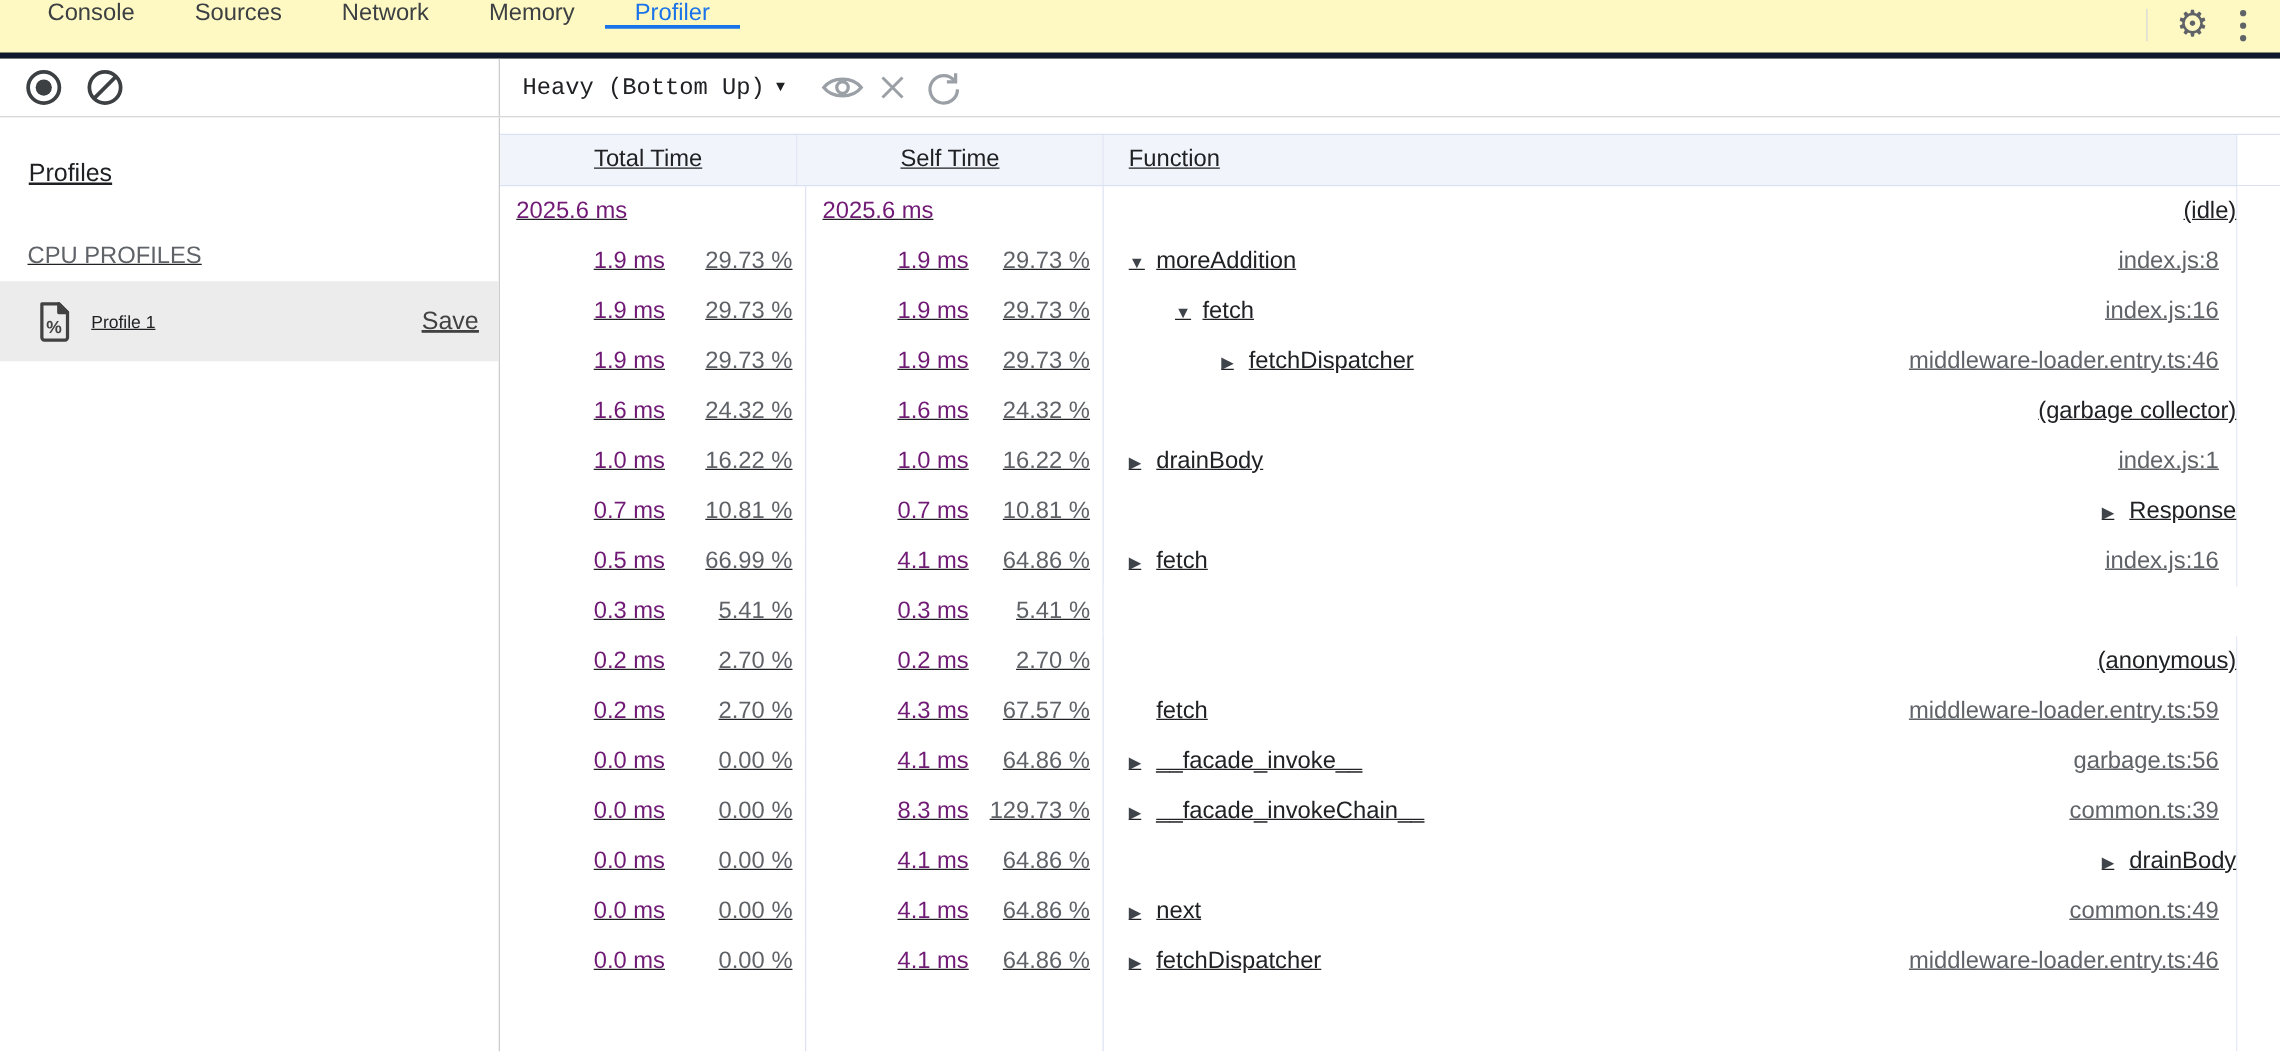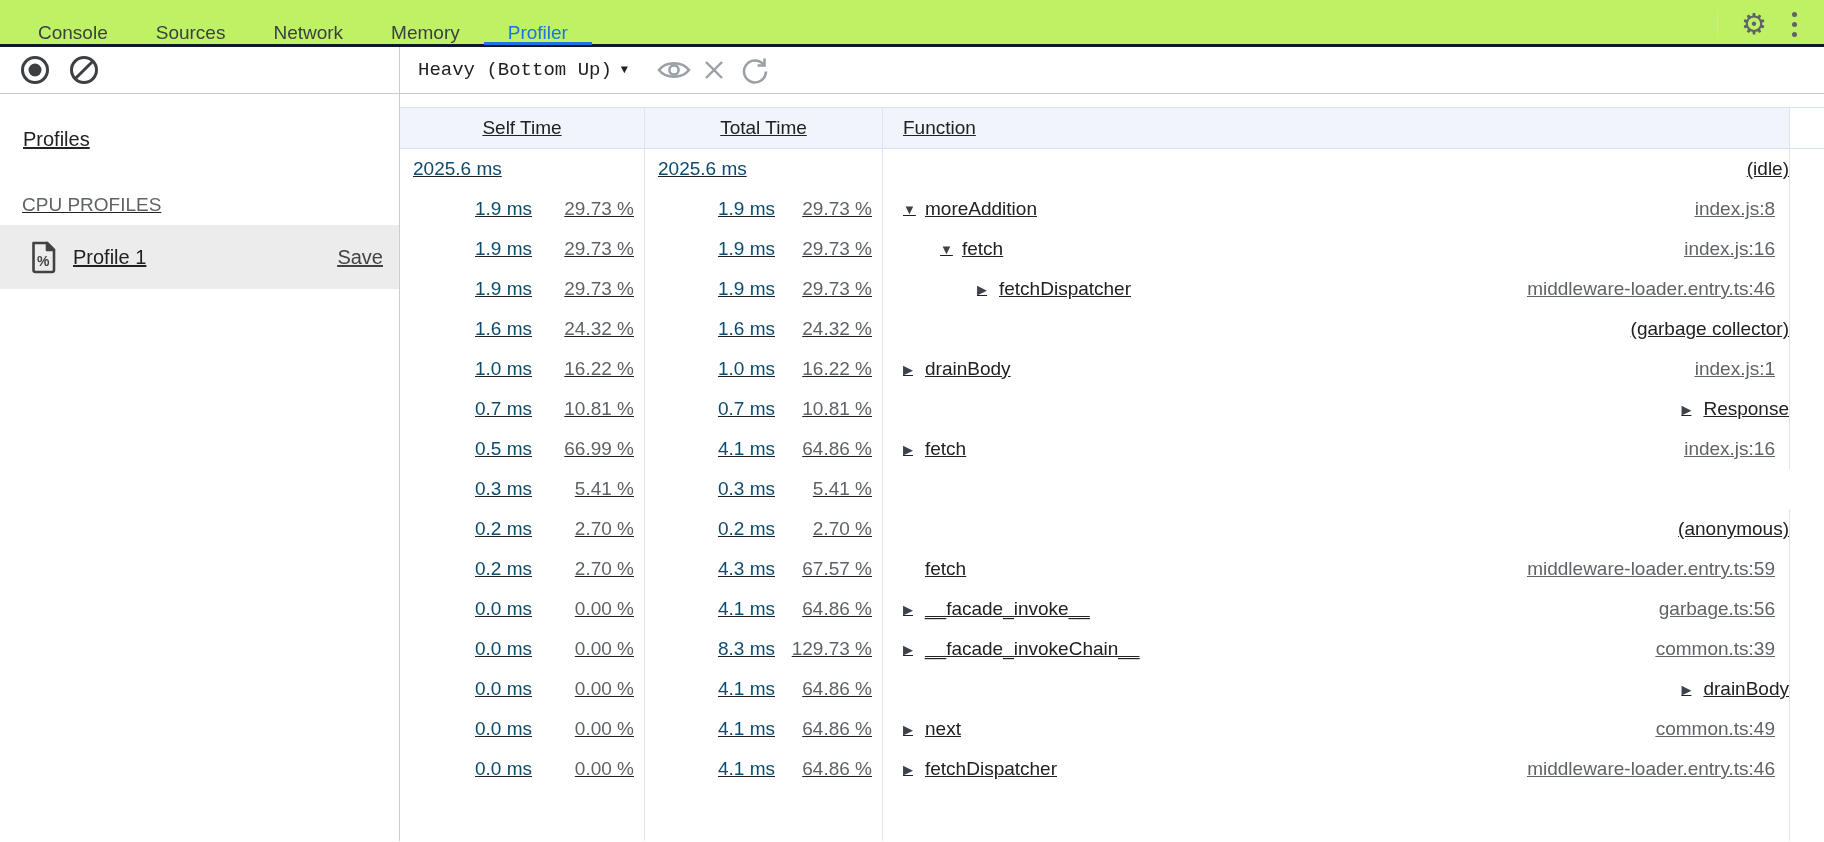--- a/index.html
+++ b/index.html
@@ -1,21 +1,21 @@
 <!DOCTYPE html>
 <html><head>
 <meta charset="utf-8">
 <style>
   * { margin:0; padding:0; box-sizing:border-box; }
   html,body { width:1824px; height:842px; overflow:hidden; background:#fff;
               font-family:"Liberation Sans", sans-serif; color:#202124; }
 
   
-  .tabbar { height:47px; background:#bef264; border-bottom:3px solid #0f172a;
-            display:flex; align-items:flex-end; }
+  .tabbar { height:47px; background:#fef9c3; border-bottom:5px solid #0f172a;
+            display:flex; align-items:flex-start; }
   .tabs { display:flex; margin-left:14px; }
   .tab { position:relative; display:flex; align-items:center; padding:0 24px;
          font-size:19px; color:#3c4043; cursor:default; }
   .tab.active { color:#1a73e8; }
   .tab.active::after { content:""; position:absolute; left:0; right:0; bottom:-1px;
                        height:3px; background:#1a73e8; }
   .tabbar-right { margin-left:auto; display:flex; align-items:center; padding-right:10px; }
   .vdiv { width:1px; height:26px; background:#d5d8dc; margin:0 16px; }
   .iconbtn { display:flex; align-items:center; justify-content:center;
              width:40px; height:40px; background:none; border:none; cursor:pointer; }
@@ -33,40 +33,40 @@
   .dropdown .caret { font-size:12px; margin-left:9px; color:#202124; }
   .tb-gap { width:26px; }
 
   
   .main { display:flex; height:747px;text-decoration:underline; }
   .sidebar { width:400px; border-right:1px solid #ccc; background:#fff; flex:none; }
   .profiles-title { margin:33px 0 0 23px; font-size:20px; color:#202124; line-height:24px; }
   .cpu-heading { margin:42px 0 8px 22px; font-size:19px; color:#5f6368; line-height:24px; }
   .profile-item { height:64px; background:#ececec; display:flex; align-items:center;
                   padding:0 16px 0 30px; cursor:default; }
-  .profile-item .label { font-size:20px; margin-left:16px; color:#202124; }
+  .profile-item .label { font-size:14px; margin-left:16px; color:#202124; }
   .save-link { margin-left:auto; font-size:20px; color:#424242; text-decoration:underline; cursor:pointer; }
 
   
   .gridwrap { flex:1; display:flex; flex-direction:column; padding-top:13px; background:#fff; }
   .grid { flex:1; display:flex; flex-direction:column; }
   .gridhead { display:flex; height:42px; border-top:1px solid #d9e1f2; border-bottom:1px solid #d9e1f2; }
   .gridhead .hc { background:#f1f4fb; display:flex; align-items:center; justify-content:center;
                   font-size:19px; color:#202124; cursor:pointer; }
   .row { display:flex; height:40px; flex:none; }
   .c-self { width:245px; border-right:1px solid #dee4f3; }
   .c-total{ width:238px; border-right:1px solid #dee4f3; }
   .c-fn   { flex:1; border-right:1px solid #dee4f3;justify-content:flex-end; }
   .c-gut  { width:34px; background:#fff; }
   .hc.c-fn { justify-content:flex-start; padding-left:20px; }
   .filler { flex:1; display:flex; }
   .filler .c-self,.filler .c-total,.filler .c-fn { height:auto; }
 
   .timecell { display:flex; align-items:center; justify-content:flex-end; font-size:19px; }
-  .timecell .ms { white-space:nowrap; color:#0c4a6e; }
+  .timecell .ms { white-space:nowrap; color:#701a75; }
   .c-self .pct { width:112px; padding-right:10px; text-align:right; color:#5f6368; white-space:nowrap; }
   .c-total .pct{ width:107px; padding-right:10px; text-align:right; color:#5f6368; white-space:nowrap; }
   .timecell.leftms { justify-content:flex-start; padding-left:13px; }
 
   .fncell { display:flex; align-items:center; padding-left:20px; font-size:19px; }
   .indent { flex:none; }
   .tree-arrow { width:22px; flex:none; font-size:13px; color:#3f434a; cursor:pointer; }
   .fn-label { white-space:nowrap; color:#202124; }
   .src-link { margin-left:auto; padding-right:14px; font-size:19px; color:#5f6368;
               text-decoration:underline; white-space:nowrap; cursor:pointer; }
@@ -165,22 +165,22 @@
         <text x="7" y="25" font-size="14" font-weight="bold" fill="#424242" font-family="Liberation Sans, sans-serif">%</text>
       </svg>
       <span class="label">Profile 1</span>
       <span class="save-link">Save</span>
     </div>
   </div>
 
   <div class="gridwrap">
     <div class="grid">
       <div class="gridhead">
+        <div class="hc c-total">Total Time</div>
         <div class="hc c-self">Self Time</div>
-        <div class="hc c-total">Total Time</div>
         <div class="hc c-fn">Function</div>
         <div class="c-gut"></div>
       </div>
       <div id="rows">
   <div class="row">
     <div class="c-self timecell leftms">
       <span class="ms">2025.6 ms</span>
 
     </div>
     <div class="c-total timecell leftms">

